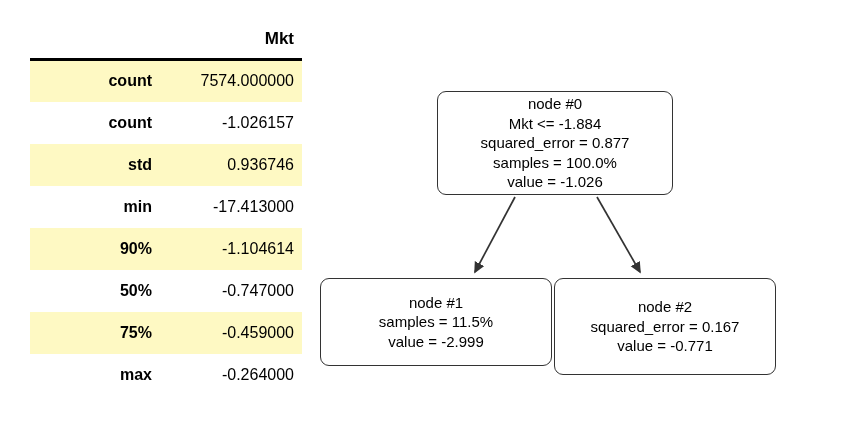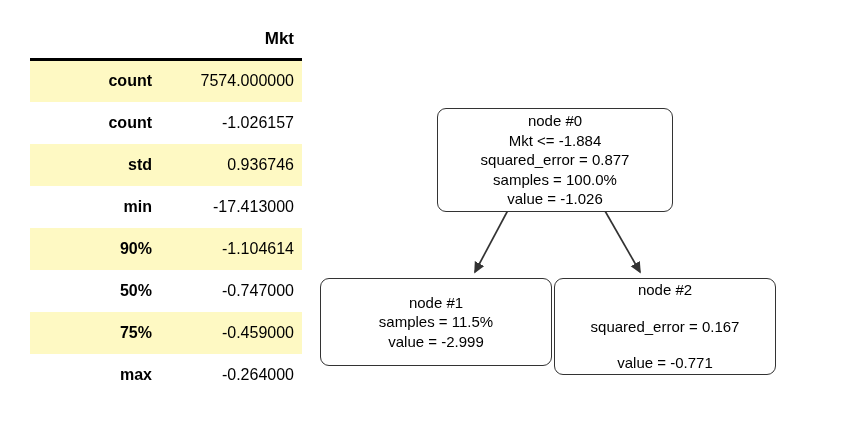--- a/index.html
+++ b/index.html
@@ -94,34 +94,32 @@
     z-index: 2;
   }
   .tree-node .node-line {
     white-space: nowrap;
   }
   #node-0 {
     left: 137px;
     top: 11px;
     width: 236px;
     height: 104px;
-    margin-top: 17px;
   }
   #node-1 {
     left: 20px;
     top: 198px;
     width: 232px;
     height: 88px;
   }
   #node-2 {
     left: 254px;
     top: 198px;
     width: 222px;
     height: 97px;
-    gap: 17px;
   }
 </style>
 </head>
 <body>
 
 <table id="describe-table">
   <thead>
     <tr>
       <th class="corner"></th>
       <th>Mkt</th>

